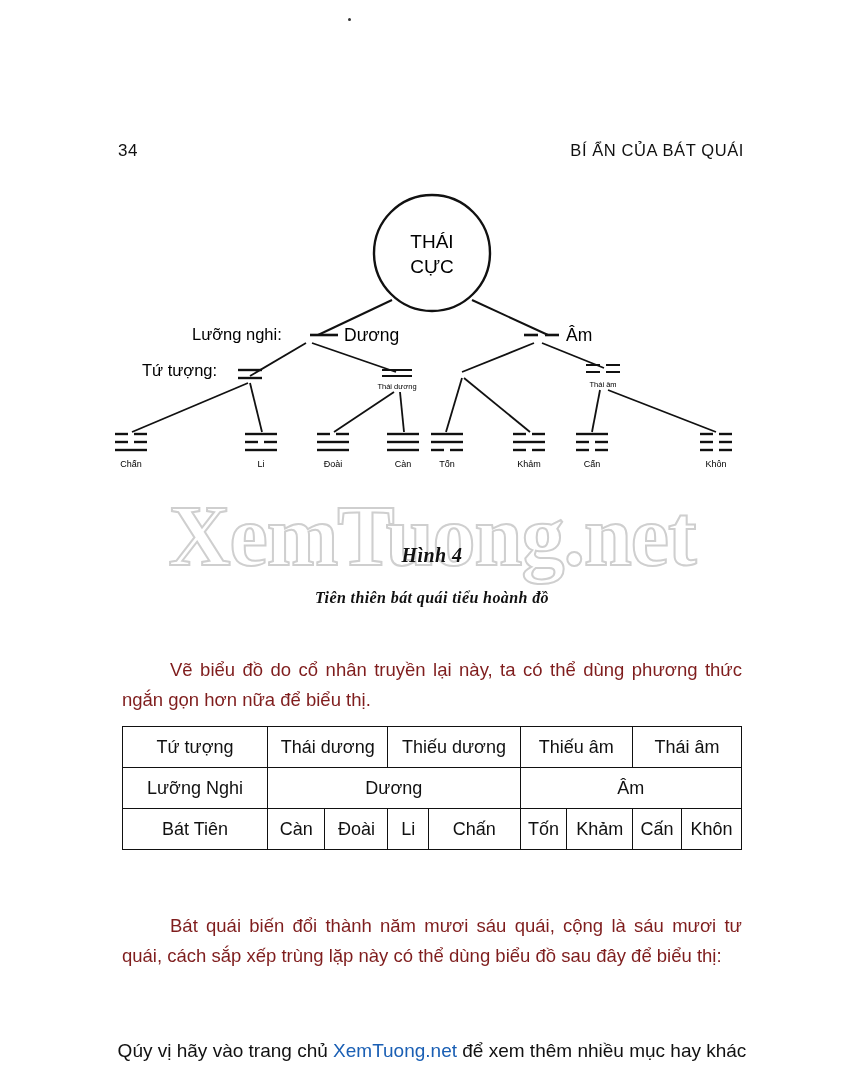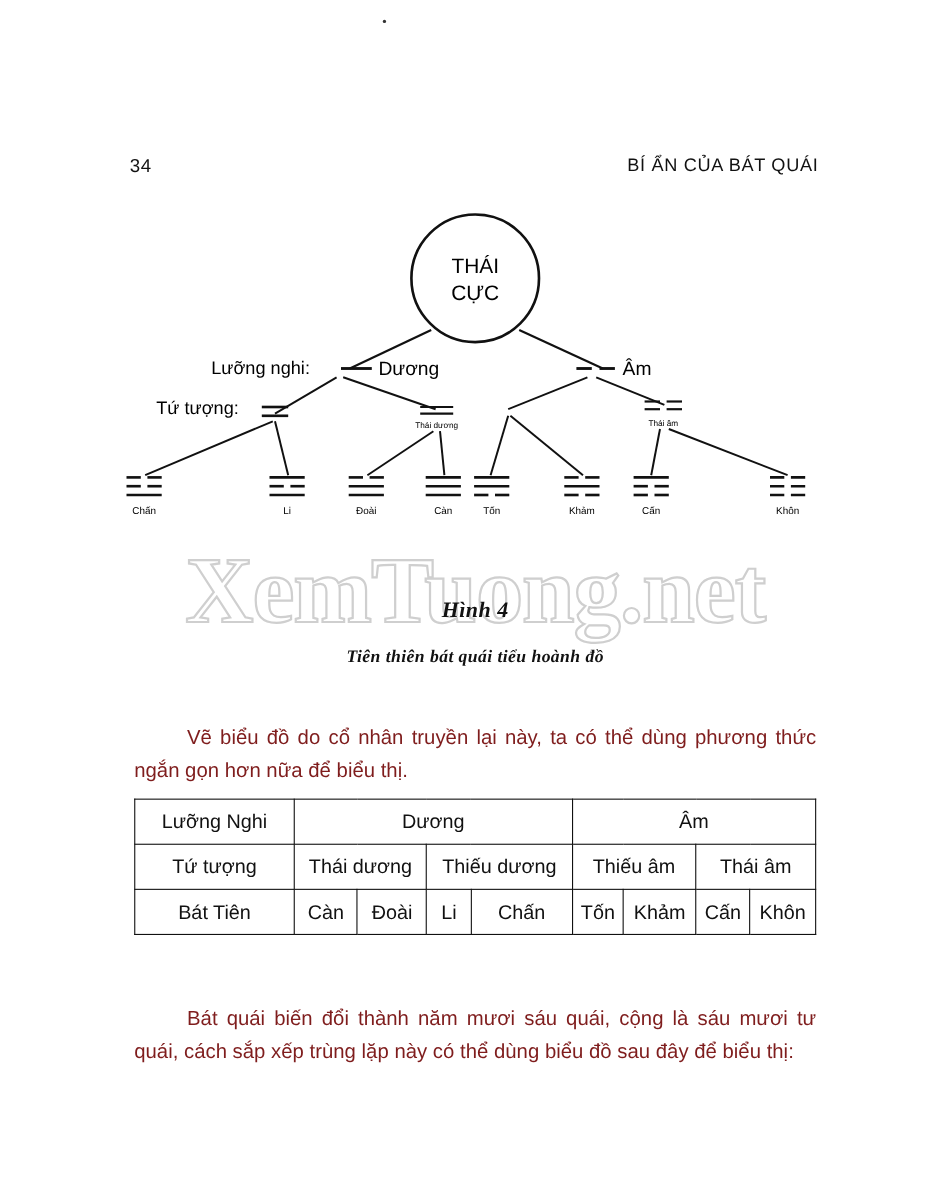--- a/index.html
+++ b/index.html
@@ -243,44 +243,47 @@
   <div class="fig-caption fig-cap-2">Tiên thiên bát quái tiểu hoành đồ</div>
 
   <div class="para para-1">
     <span class="indent"></span><span>Vẽ biểu đồ do cổ nhân truyền lại này, ta có thể dùng phương thức ngắn gọn hơn nữa để biểu thị.</span>
   </div>
 
   <div class="tbl-wrap">
     <table class="grid">
       <tbody>
         <tr>
-          <td class="col-label">Lưỡng Nghi</td>
-          <td colspan="4">Dương</td>
-          <td colspan="4">Âm</td>
-        </tr>
-        <tr>
           <td class="col-label">Tứ tượng</td>
           <td colspan="2">Thái dương</td>
           <td colspan="2">Thiếu dương</td>
           <td colspan="2">Thiếu âm</td>
           <td colspan="2">Thái âm</td>
+        </tr>
+        <tr>
+          <td class="col-label">Lưỡng Nghi</td>
+          <td colspan="4">Dương</td>
+          <td colspan="4">Âm</td>
         </tr>
         <tr>
           <td class="col-label">Bát Tiên</td>
           <td>Càn</td>
           <td>Đoài</td>
           <td>Li</td>
           <td>Chấn</td>
           <td>Tốn</td>
           <td>Khảm</td>
           <td>Cấn</td>
           <td>Khôn</td>
         </tr>
       </tbody>
     </table>
   </div>
 
   <div class="para para-2">
     <span class="indent"></span><span>Bát quái biến đổi thành năm mươi sáu quái, cộng là sáu mươi tư quái, cách sắp xếp trùng lặp này có thể dùng biểu đồ sau đây để biểu thị:</span>
   </div>
 
+  <div class="footer">
+    <span>Qúy vị hãy vào trang chủ </span><span class="brand">XemTuong.net</span><span> để xem thêm nhiều mục hay khác</span>
+  </div>
 
 </div>
 
 </body></html>

